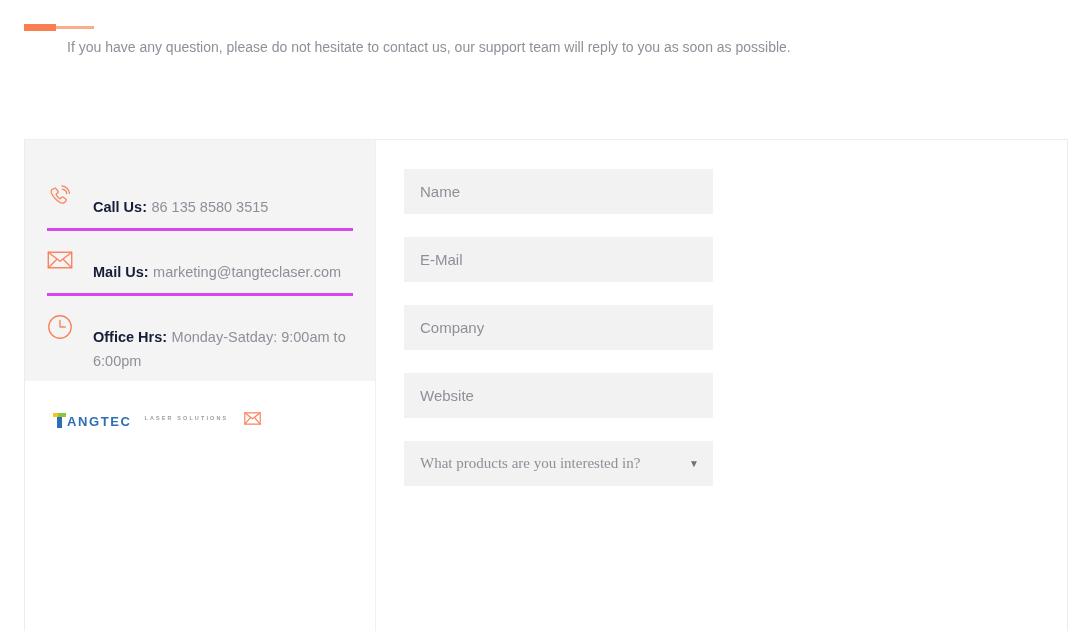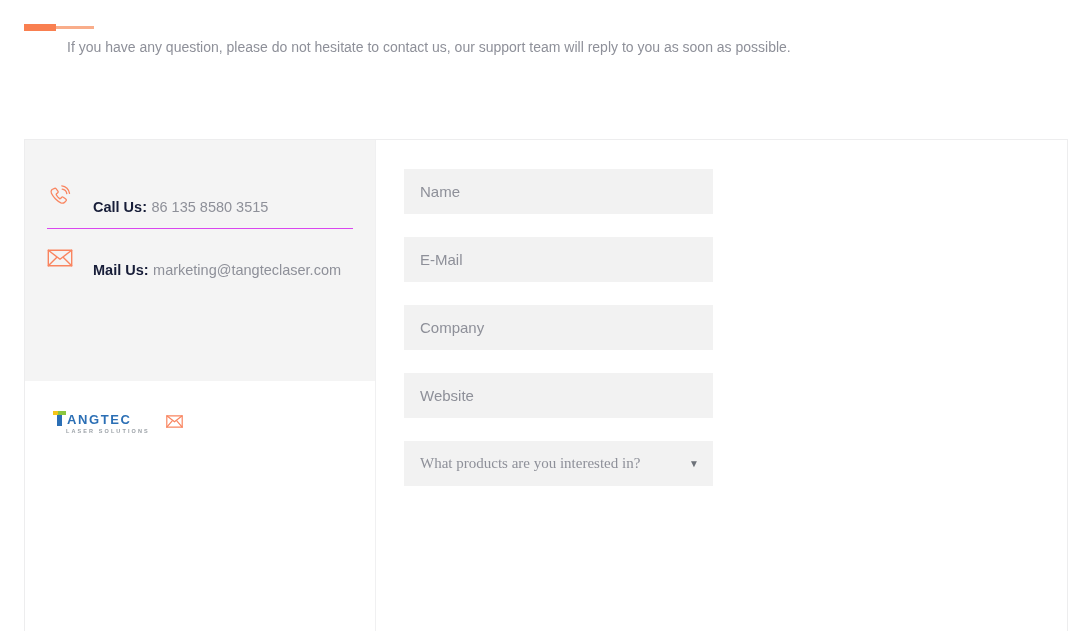--- a/index.html
+++ b/index.html
@@ -80,21 +80,21 @@
     height: 241px;
     padding: 26px 22px 10px 22px;
   }
   .info-item {
     display: flex;
     align-items: flex-start;
     padding: 8px 0 9px 0;
     min-height: 62px;
   }
   .info-item + .info-item {
-    border-top: 1px solid #d946ef;
+    border-top: 3px solid #d946ef;
   }
   .info-icon {
     flex: 0 0 46px;
     width: 46px;
     display: flex;
     align-items: center;
     justify-content: flex-start;
     padding-top: 10px;
     color: #f98560;
   }
@@ -114,21 +114,21 @@
 
   
   .brand-row {
     display: flex;
     align-items: center;
     gap: 16px;
     padding: 30px 0 0 28px;
   }
   .brand-logo {
     display: flex;
-    flex-direction: column;
+    flex-direction: row;
     line-height: 1;
   }
   .brand-wordmark {
     display: flex;
     align-items: flex-end;
     font-size: 13px;
     font-weight: bold;
     letter-spacing: 1.6px;
     color: #2b6fb5;
   }
@@ -254,20 +254,32 @@
             <path d="M1.3 18.7 L9.6 10.6"></path>
             <path d="M24.7 18.7 L16.4 10.6"></path>
           </svg>
         </span>
         <span class="info-text">
           <span class="info-label">Mail Us:</span>
           <span class="info-value">marketing@tangteclaser.com</span>
         </span>
       </div>
 
+      <div class="info-item">
+        <span class="info-icon">
+          <svg width="26" height="26" viewBox="0 0 26 26" fill="none" stroke="currentColor" stroke-width="1.4" stroke-linecap="round" stroke-linejoin="round">
+            <circle cx="13" cy="13" r="11.2"></circle>
+            <path d="M13 6.4 V13 H18.2"></path>
+          </svg>
+        </span>
+        <span class="info-text">
+          <span class="info-label">Office Hrs:</span>
+          <span class="info-value">Monday-Satday: 9:00am to 6:00pm</span>
+        </span>
+      </div>
 
     </div>
 
     <div class="brand-row">
       <div class="brand-logo">
         <span class="brand-wordmark">
           <span class="brand-t">
             <i class="bar-y"></i>
               <i class="bar-g"></i>
               <i class="stem"></i>

